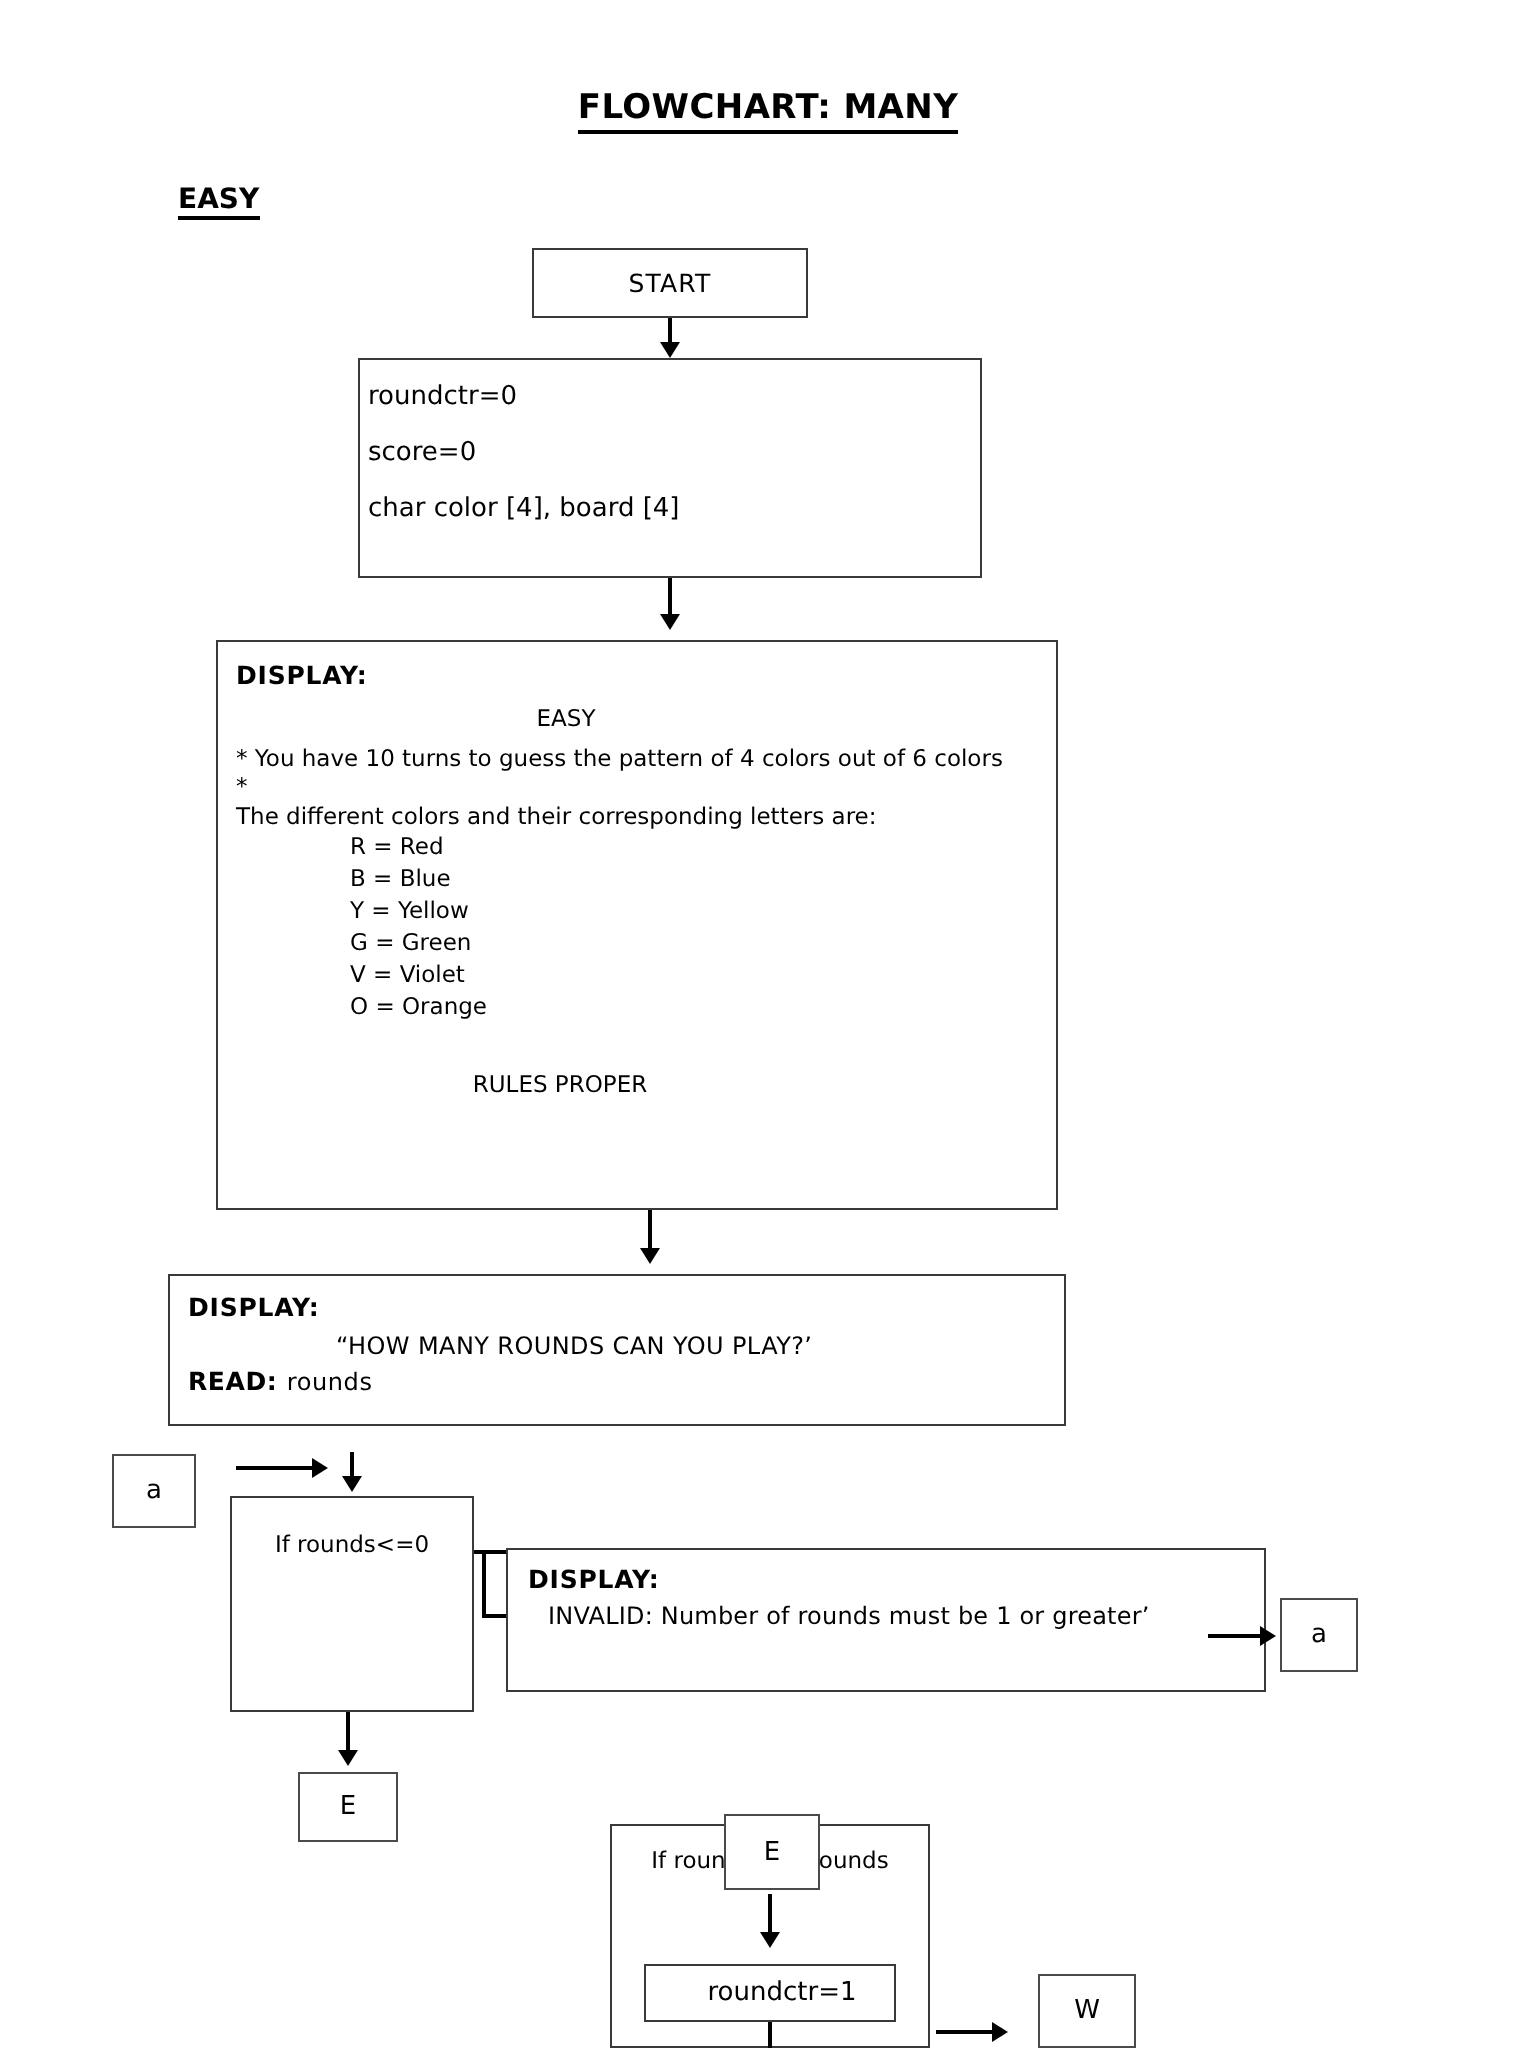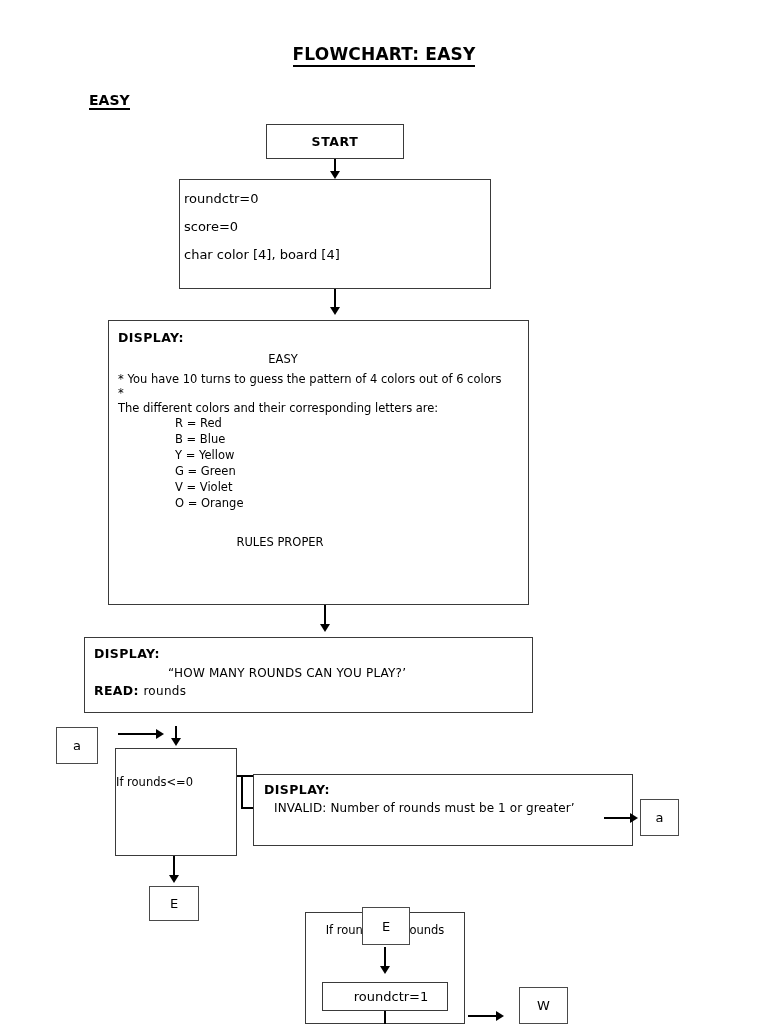--- a/index.html
+++ b/index.html
@@ -44,21 +44,21 @@
 
   
   .box {
     box-sizing: border-box;
     border: 1.5px solid #3a3a3a;
     background: #ffffff;
   }
   .box-start {
     left: 266px; top: 124px; width: 138px; height: 35px;
     display: flex; align-items: center; justify-content: center;
-    font-size: 12.5px; font-weight: bold; letter-spacing: 0.6px;
+    font-size: 12.5px; font-weight: normal; letter-spacing: 0.6px;
   }
   .box-init {
     left: 179px; top: 179px; width: 312px; height: 110px;
     padding: 11px 0 0 4px;
     font-size: 13px;
   }
   .box-init .ln { margin-bottom: 13px; white-space: nowrap; }
 
   .box-rules {
     left: 108px; top: 320px; width: 421px; height: 285px;
@@ -78,22 +78,22 @@
     padding: 8px 0 0 9px;
   }
   .box-rounds .hdr { font-weight: bold; font-size: 12.5px; letter-spacing: 0.4px; }
   .box-rounds .q { margin: 5px 0 3px 74px; letter-spacing: 0.2px; }
   .box-rounds .rd { font-weight: bold; font-size: 12.5px; letter-spacing: 0.3px; }
   .box-rounds .rd em { font-style: normal; font-weight: normal; font-size: 12px; }
 
   .box-cond1 {
     left: 115px; top: 748px; width: 122px; height: 108px;
     font-size: 11.5px;
-    display: flex; justify-content: flex-start;
-    padding-top: 26px;
+    display: flex; justify-content: center;
+    padding-top: 16px;
   }
 
   .box-invalid {
     left: 253px; top: 774px; width: 380px; height: 72px;
     font-size: 12px;
     padding: 7px 0 0 10px;
   }
   .box-invalid .hdr { font-weight: bold; font-size: 12.5px; letter-spacing: 0.4px; }
   .box-invalid .msg { margin: 4px 0 0 10px; letter-spacing: 0.1px; }
 
@@ -139,21 +139,21 @@
     border-bottom: 5px solid transparent;
     border-left: 8px solid #000;
   }
 </style>
 </head>
 <body>
 
 <div id="page">
 
   <div class="abs doc-title">
-    <span>FLOWCHART: EASY</span>
+    <span>FLOWCHART: MANY</span>
   </div>
   <div class="abs section-title">
     <span>EASY</span>
   </div>
 
   <div class="abs box box-start">
     <span>START</span>
   </div>
 
   <div class="abs vline" style="left:334px; top:159px; height:14px;"></div>

